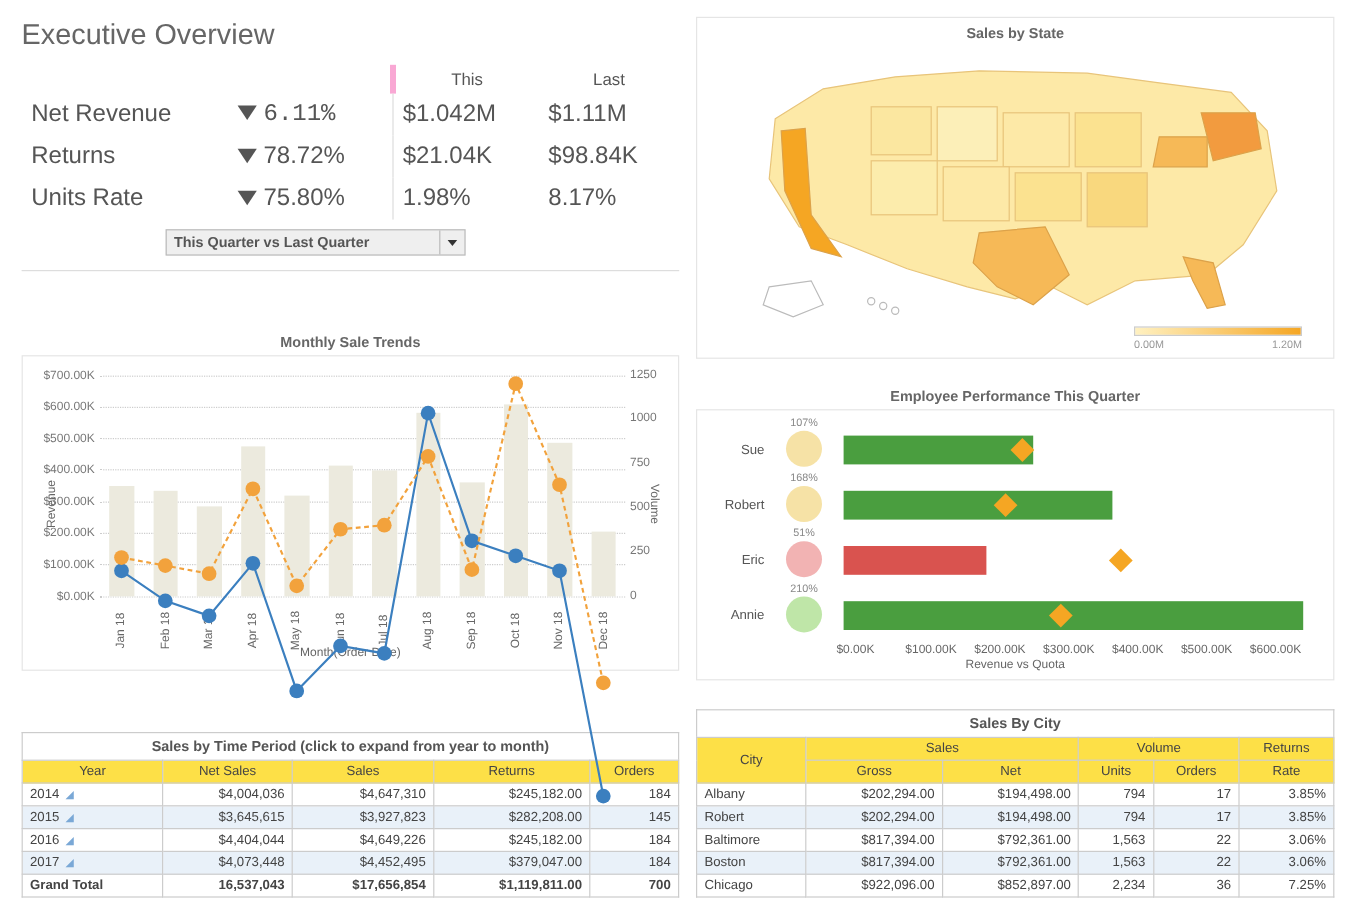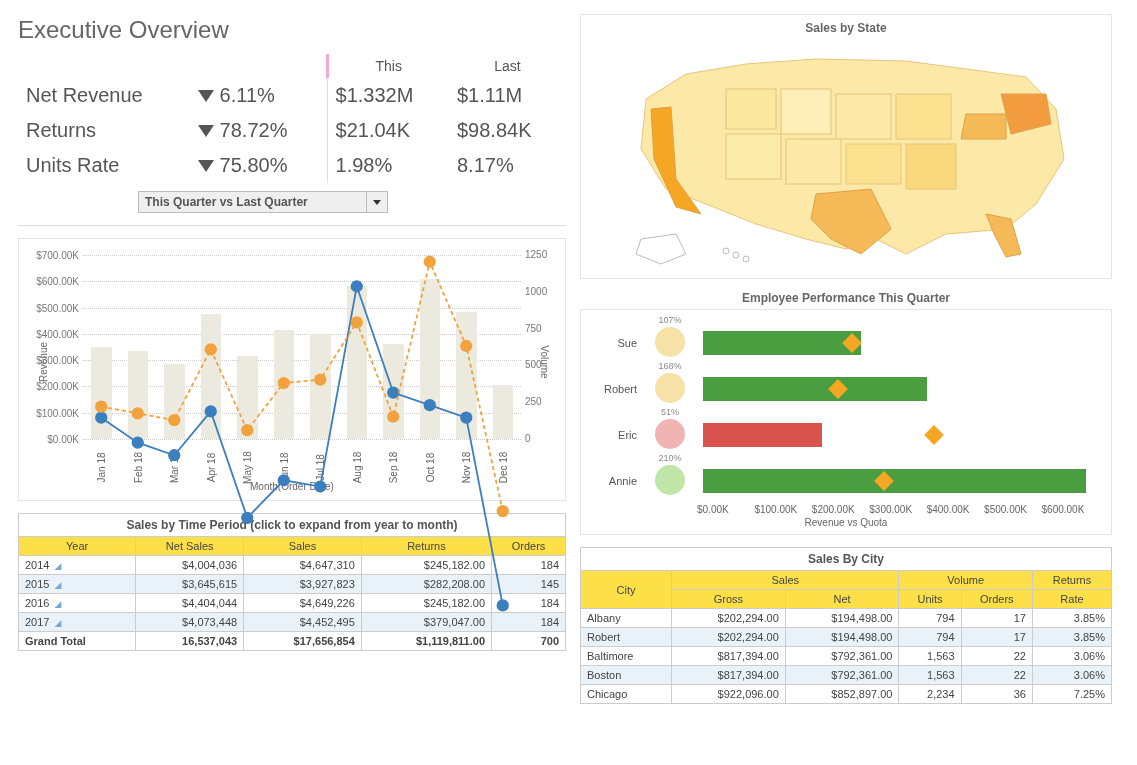--- a/index.html
+++ b/index.html
@@ -5,31 +5,31 @@
   * { box-sizing: border-box; }
   body {
     margin: 0;
     font-family: Arial, Helvetica, sans-serif;
     font-size: 12px;
     color: #555;
     background: #fff;
     width: 1137px;
   }
   .page { display: flex; gap: 14px; padding: 14px 18px; }
-  .left, .right { display: flex; flex-direction: column; gap: 12px; }
+  .left, .right { display: flex; flex-direction: column; gap: 24px; justify-content: space-between; }
   .left { width: 548px; }
   .right { width: 532px; }
   .title-main { font-size: 24px; color: #666; font-weight: 400; margin: 2px 0 10px 0; }
   .kpi-table { width: 100%; border-collapse: collapse; }
   .kpi-table th { font-weight: 400; color: #555; font-size: 14px; text-align: center; padding: 4px 8px; }
   .kpi-table td { padding: 6px 8px; font-size: 20px; color: #555; }
   .kpi-label { font-size: 18px; color: #666; }
   .kpi-pct { font-size: 20px; }
   .kpi-up   { color: #7cbf5a; }
-  .kpi-down { color: #f28b8b; }
+  .kpi-down { color: #f28b8b; font-family: Liberation Mono, monospace; }
   .kpi-val { font-size: 21px; text-align: left; }
   .arrow-tri { display: inline-block; width: 0; height: 0; border-left: 8px solid transparent; border-right: 8px solid transparent; margin-right: 6px; }
   .arrow-down { border-top: 12px solid currentColor; }
   .dropdown-row { margin: 8px 0 0 0; border-bottom: 1px solid #ddd; padding-bottom: 12px; }
   .dropdown {
     display: inline-flex; align-items: center;
     border: 1px solid #bbb; background: #efefef; color: #555;
     font-size: 12px; font-weight: 700; height: 22px; width: 250px;
     padding: 0 6px; margin-left: 120px;
   }
@@ -84,29 +84,29 @@
 
 <div class="page">
   <div class="left">
     <div>
       <div class="title-main">Executive Overview</div>
       <table class="kpi-table">
         <tbody>
             <tr>
           <th></th>
               <th></th>
-          <th style="border-left:3px solid #f9a8d4">This</th>
+          <th style="border-left:5px solid #f9a8d4">This</th>
           <th>Last</th>
         </tr>
         </tbody>
           <tbody id="kpi-body">
             <tr>
               <td class="kpi-label">Net Revenue</td>
               <td class="kpi-pct kpi-down"><span class="arrow-tri arrow-down"></span>6.11%</td>
-              <td class="kpi-val" style="border-left:1px solid #ddd">$1.332M</td>
+              <td class="kpi-val" style="border-left:1px solid #ddd">$1.042M</td>
               <td class="kpi-val">$1.11M</td>
             </tr>
             <tr>
               <td class="kpi-label">Returns</td>
               <td class="kpi-pct kpi-up"><span class="arrow-tri arrow-down"></span>78.72%</td>
               <td class="kpi-val" style="border-left:1px solid #ddd">$21.04K</td>
               <td class="kpi-val">$98.84K</td>
             </tr>
             <tr>
               <td class="kpi-label">Units Rate</td>
@@ -120,20 +120,21 @@
         <div class="dropdown">
           <span>This Quarter vs Last Quarter</span>
           <span class="caret-box">
               <span class="caret"></span>
             </span>
         </div>
       </div>
     </div>
 
     <div>
+      <div class="panel-title">Monthly Sale Trends</div>
       <div class="chart-box">
         <div class="chart-inner" id="monthlyChart">
           <div class="axis-y-label-l">Revenue</div>
           <div class="axis-y-label-r">Volume</div>
           <div class="chart-bg" id="monthlyGrid">
               <div class="row" style="top: 192px;">
                 <span class="l">$0.00K</span>
               </div>
               <div class="row" style="top: 165.714px;">
                 <span class="l">$100.00K</span>
@@ -335,20 +336,27 @@
         <rect x="120" y="95" width="55" height="45" fill="#fcecac" stroke="#e8c47a"></rect>
         <rect x="180" y="100" width="55" height="45" fill="#fde9a7" stroke="#e8c47a"></rect>
         <rect x="240" y="105" width="55" height="40" fill="#fbe290" stroke="#e8c47a"></rect>
         <rect x="300" y="105" width="50" height="45" fill="#f9d87e" stroke="#e8c47a"></rect>
 
         <path d="M35 200 L70 195 L80 215 L55 225 L30 215 Z" fill="none" stroke="#bbb"></path>
         <circle cx="120" cy="212" r="3" fill="none" stroke="#bbb"></circle>
         <circle cx="130" cy="216" r="3" fill="none" stroke="#bbb"></circle>
         <circle cx="140" cy="220" r="3" fill="none" stroke="#bbb"></circle>
       </svg>
+      <div class="legend-row">
+        <span class="legend-grad"></span><br>
+        <span style="display:inline-block;width:140px;text-align:left">
+          <span>0.00M</span>
+          <span style="float:right">1.20M</span>
+        </span>
+      </div>
     </div>
 
     <div>
       <div class="panel-title">Employee Performance This Quarter</div>
       <div class="emp-box">
         <div id="empRows" style="position:relative">
             <div class="emp-row">
               <div class="emp-name">Sue</div>
               <div class="emp-dot-wrap"><div class="emp-pctlab">107%</div><span class="emp-dot" style="background:#f6e2a6"></span></div>
               <div class="emp-bar-area">

